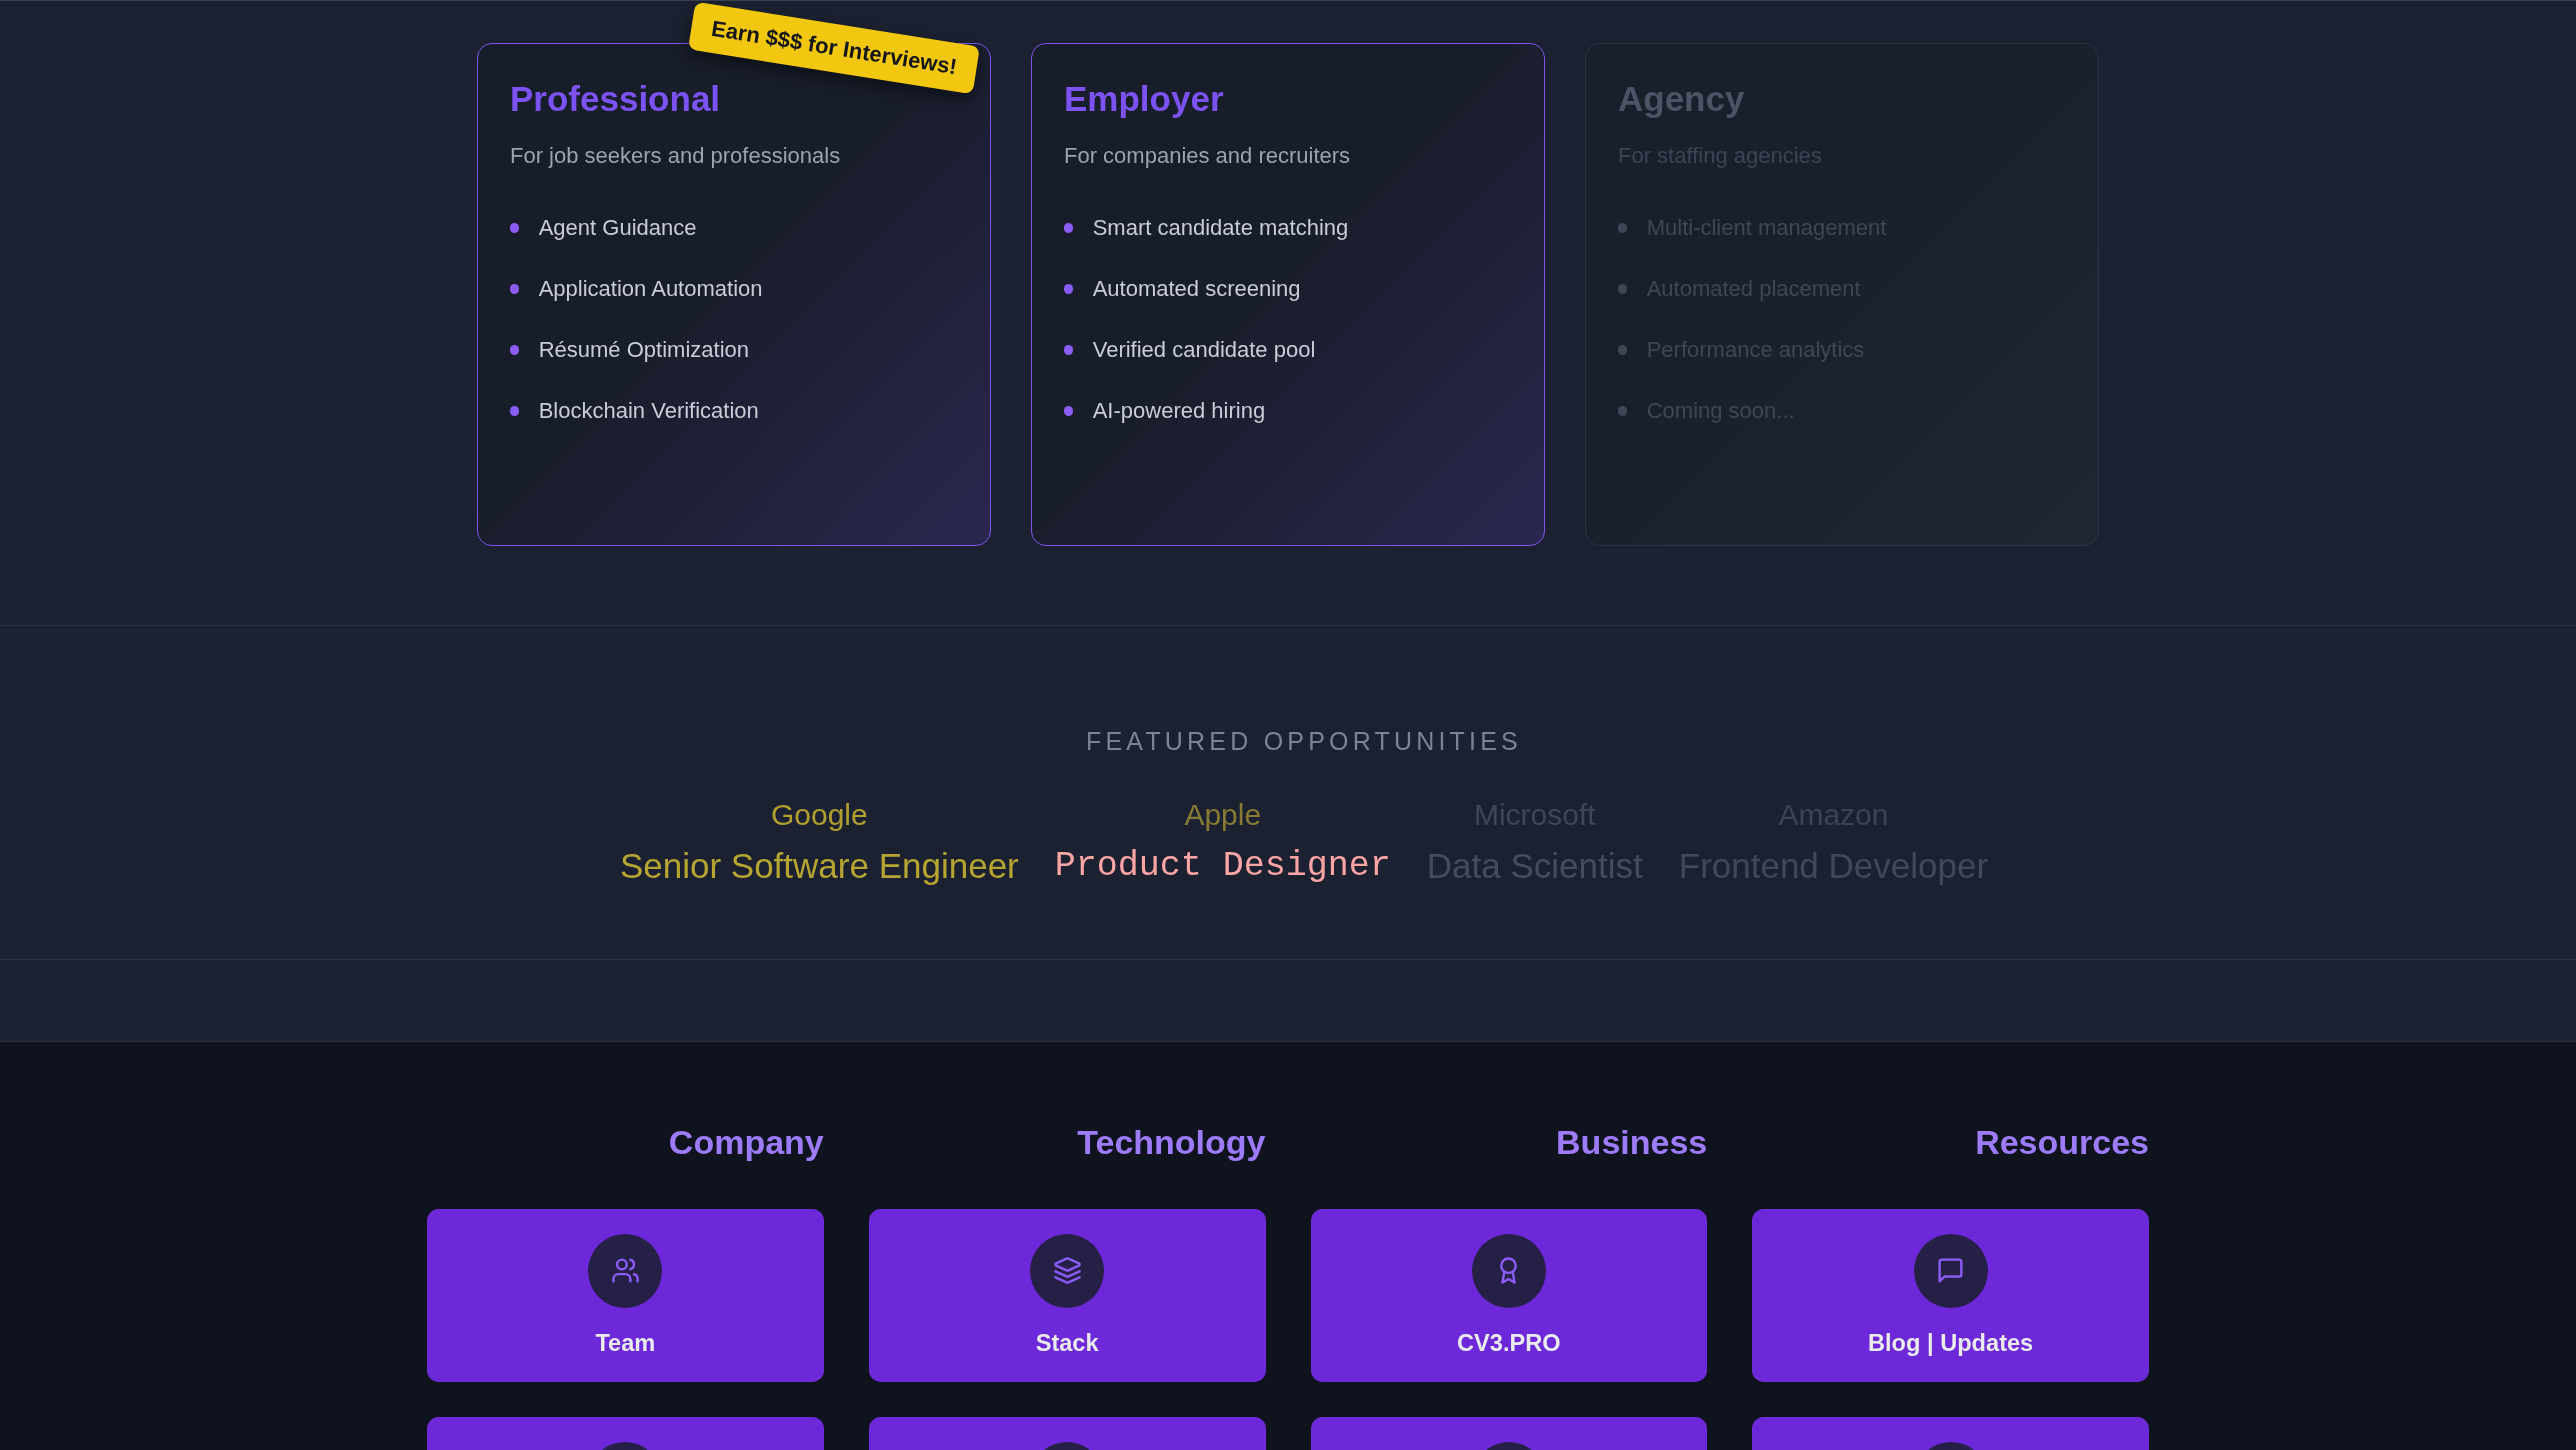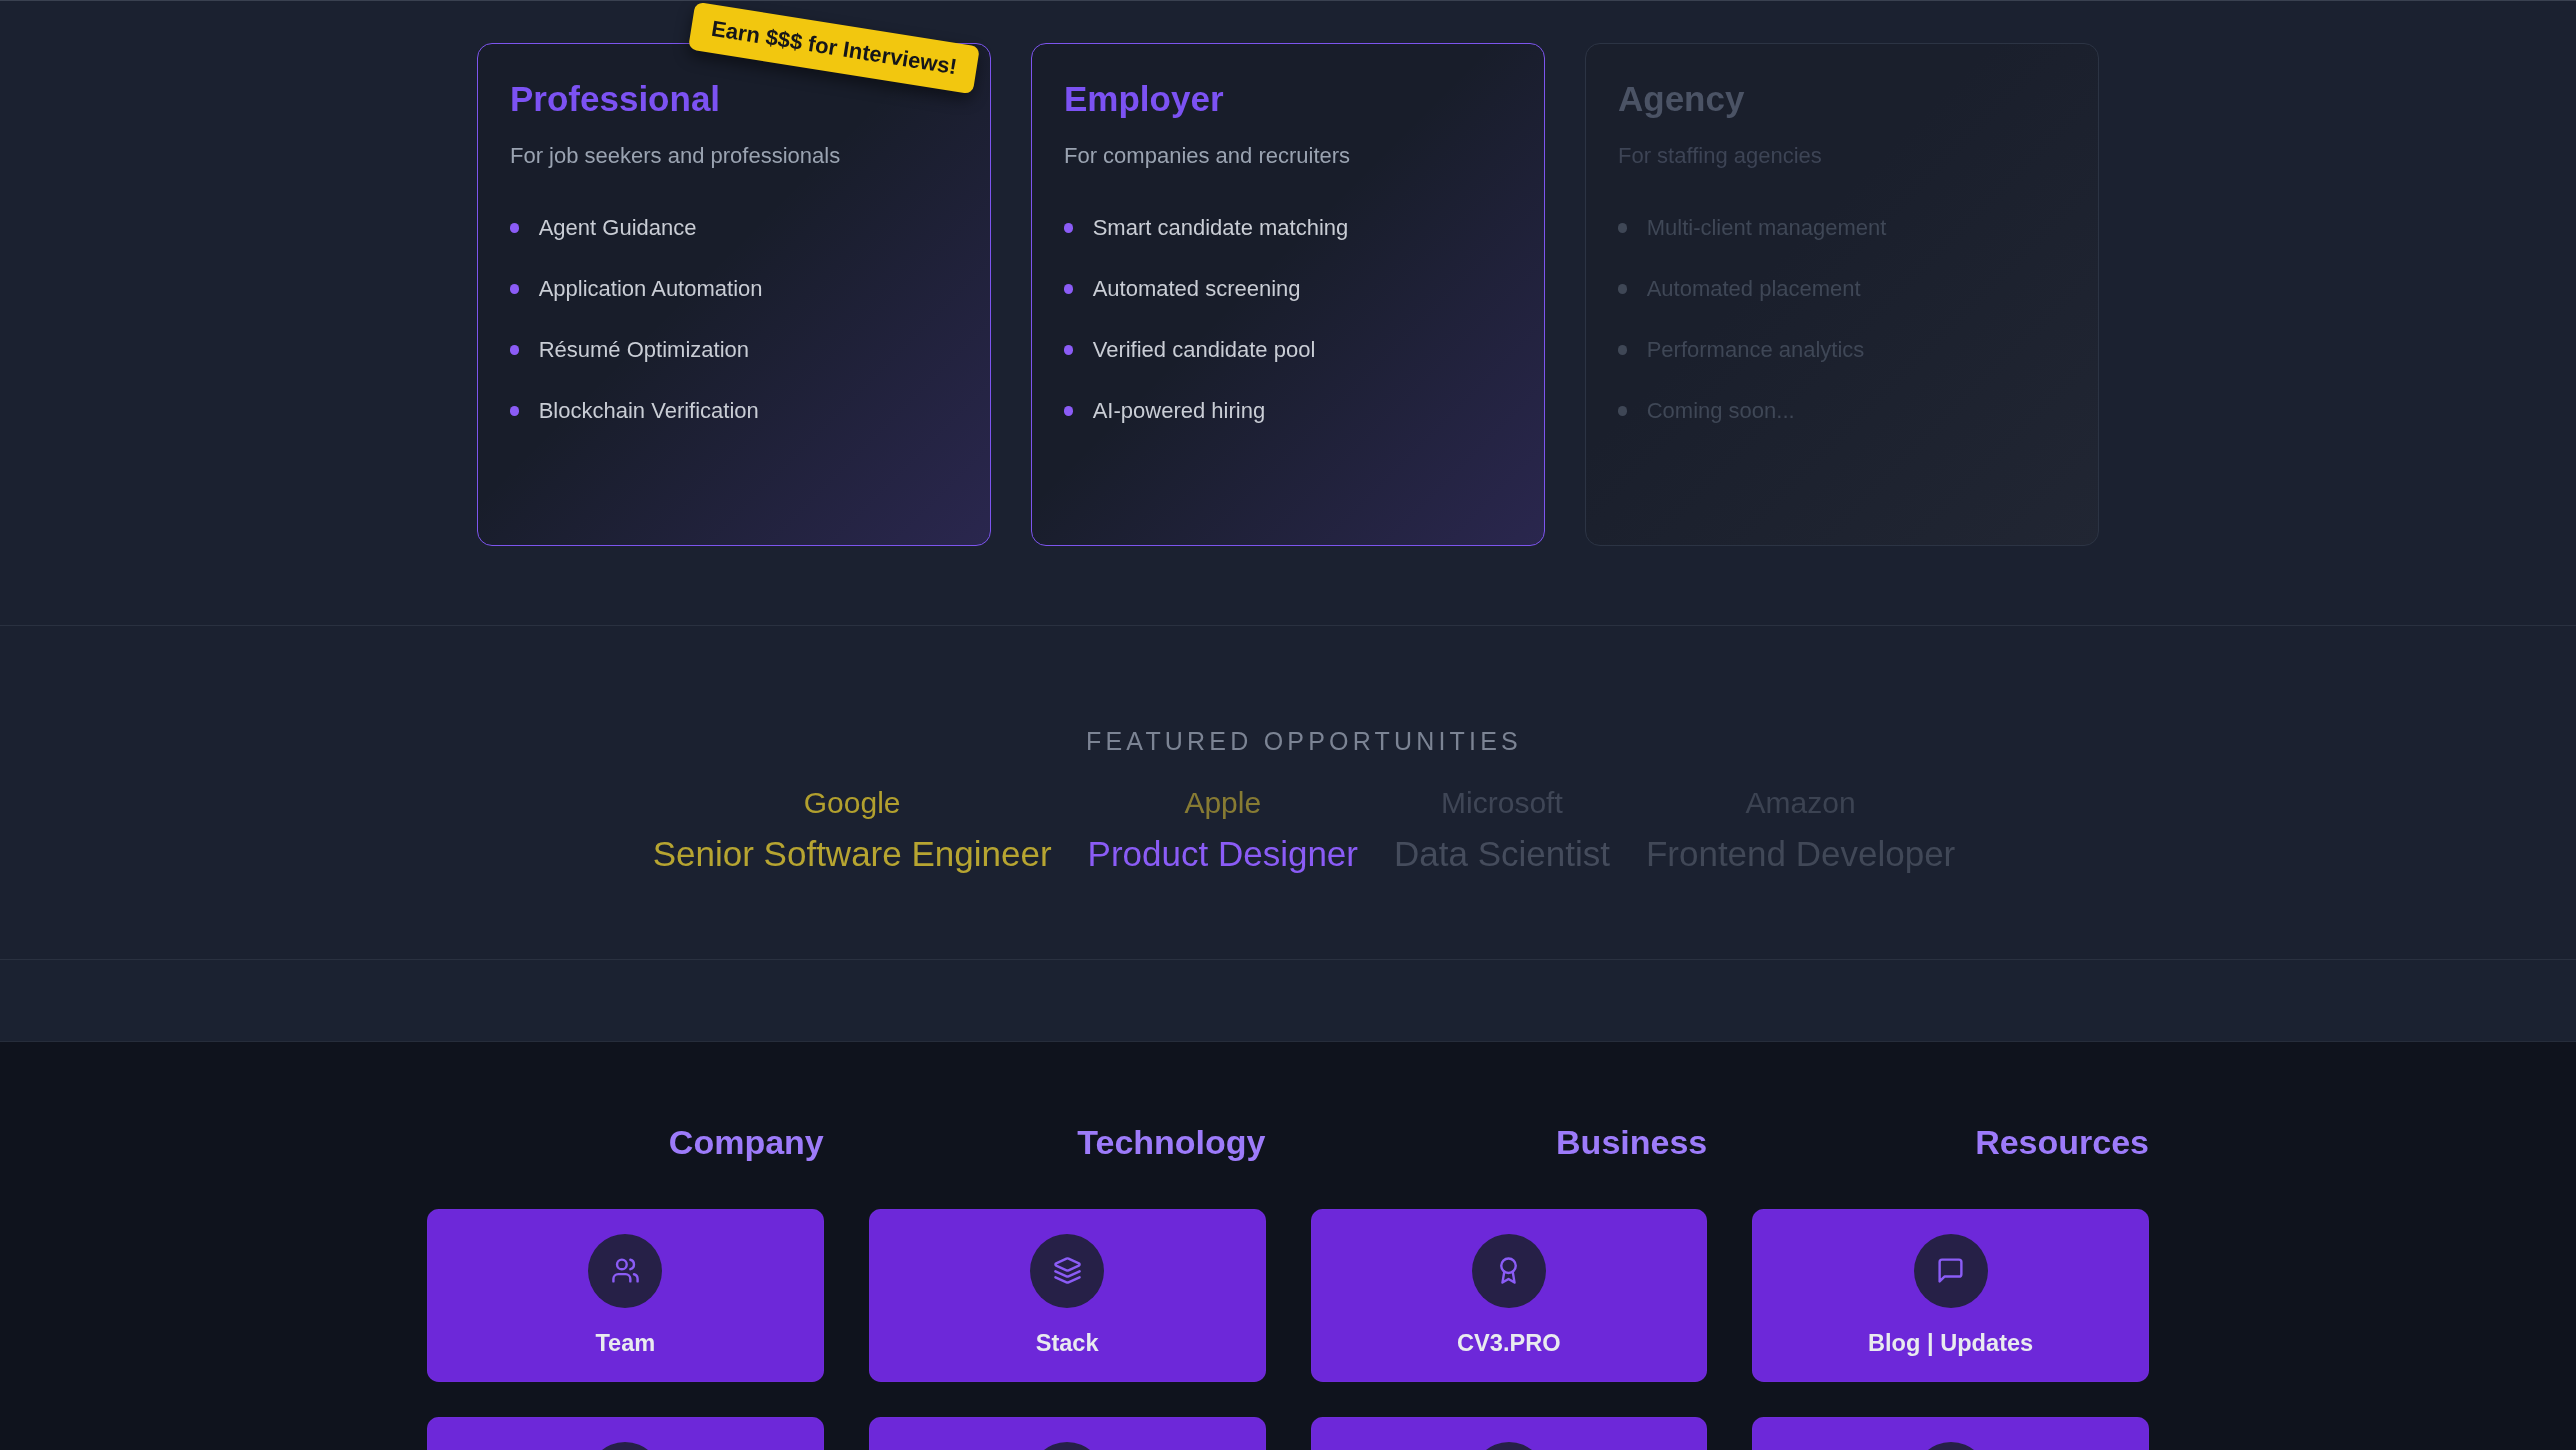--- a/index.html
+++ b/index.html
@@ -107,33 +107,33 @@
   }
   .featured-heading {
     margin: 0;
     padding-top: 101px;
     font-size: 25px;
     font-weight: normal;
     letter-spacing: 4.2px;
     color: #7c8494;
   }
   .jobs-row {
-    margin-top: 30px;
+    margin-top: 42px;
     display: flex;
     justify-content: center;
     align-items: flex-start;
     gap: 36px;
   }
   .job { text-align: center; }
   .job .company { font-size: 30px; margin-bottom: 13.5px; }
   .job .role { font-size: 35px; }
   .job.j0 .company { color: #b2a02e; }
   .job.j0 .role { color: #b7a531; }
   .job.j1 .company { color: #877b33; }
-  .job.j1 .role { color: #8b5cf6; }
+  .job.j1 .role { color: #fca5a5; font-family: Liberation Mono, monospace; }
   .job.j2 .company { color: #3f4656; }
   .job.j2 .role { color: #454c5c; }
   .job.j3 .company { color: #3c4352; }
   .job.j3 .role { color: #414857; }
 
   
   .spacer-band {
     height: 82px;
     background: #1b2231;
     border-bottom: 0.8px solid #262d3b;

